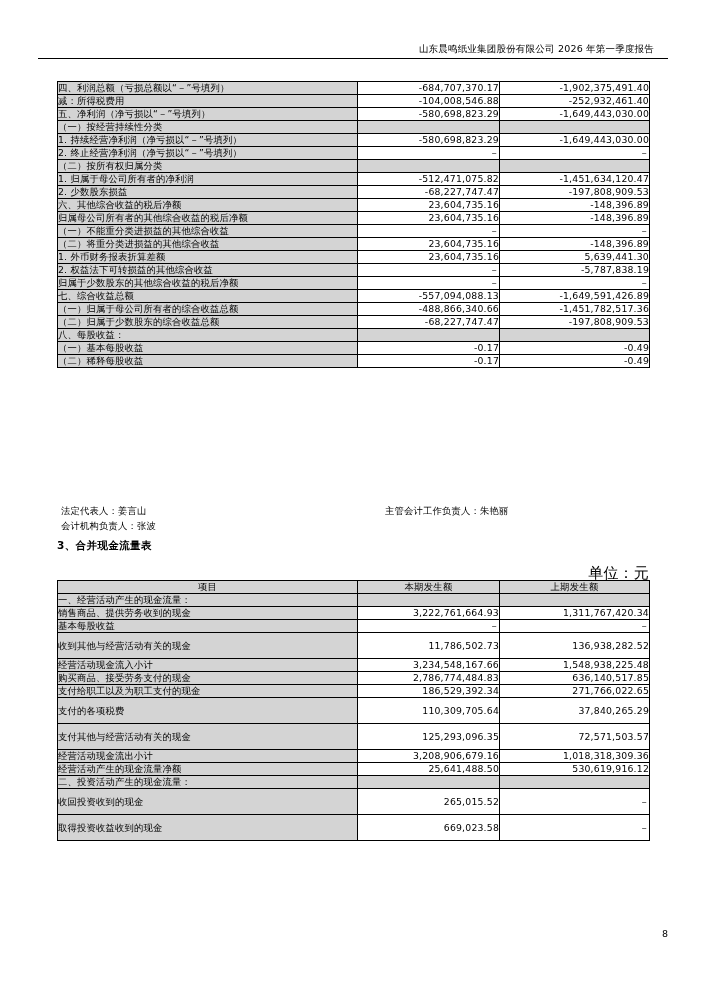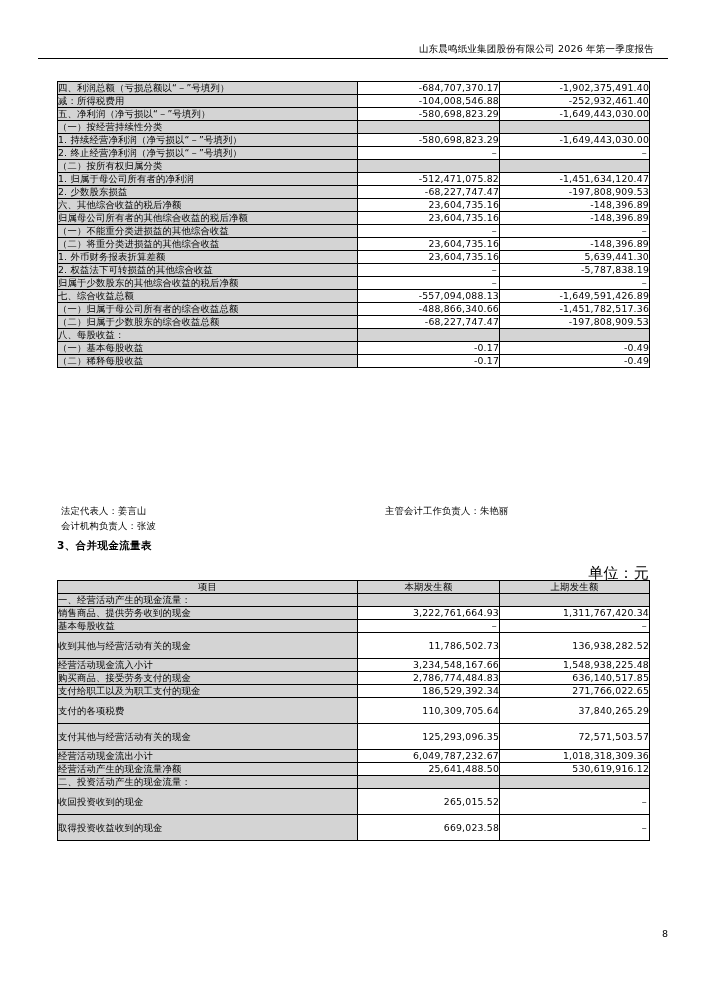--- a/index.html
+++ b/index.html
@@ -360,21 +360,21 @@
             <td class="num vtop">110,309,705.64</td>
             <td class="num vbottom">37,840,265.29</td>
           </tr>
           <tr class="tall">
             <td class="lbl i1">支付其他与经营活动有关的现金</td>
             <td class="num vtop">125,293,096.35</td>
             <td class="num vbottom">72,571,503.57</td>
           </tr>
           <tr>
             <td class="lbl i0">经营活动现金流出小计</td>
-            <td class="num">6,049,787,232.67</td>
+            <td class="num">3,208,906,679.16</td>
             <td class="num">1,018,318,309.36</td>
           </tr>
           <tr>
             <td class="lbl i0">经营活动产生的现金流量净额</td>
             <td class="num">25,641,488.50</td>
             <td class="num">530,619,916.12</td>
           </tr>
           <tr>
             <td class="lbl i0">二、投资活动产生的现金流量：</td>
             <td class="num empty"></td>

